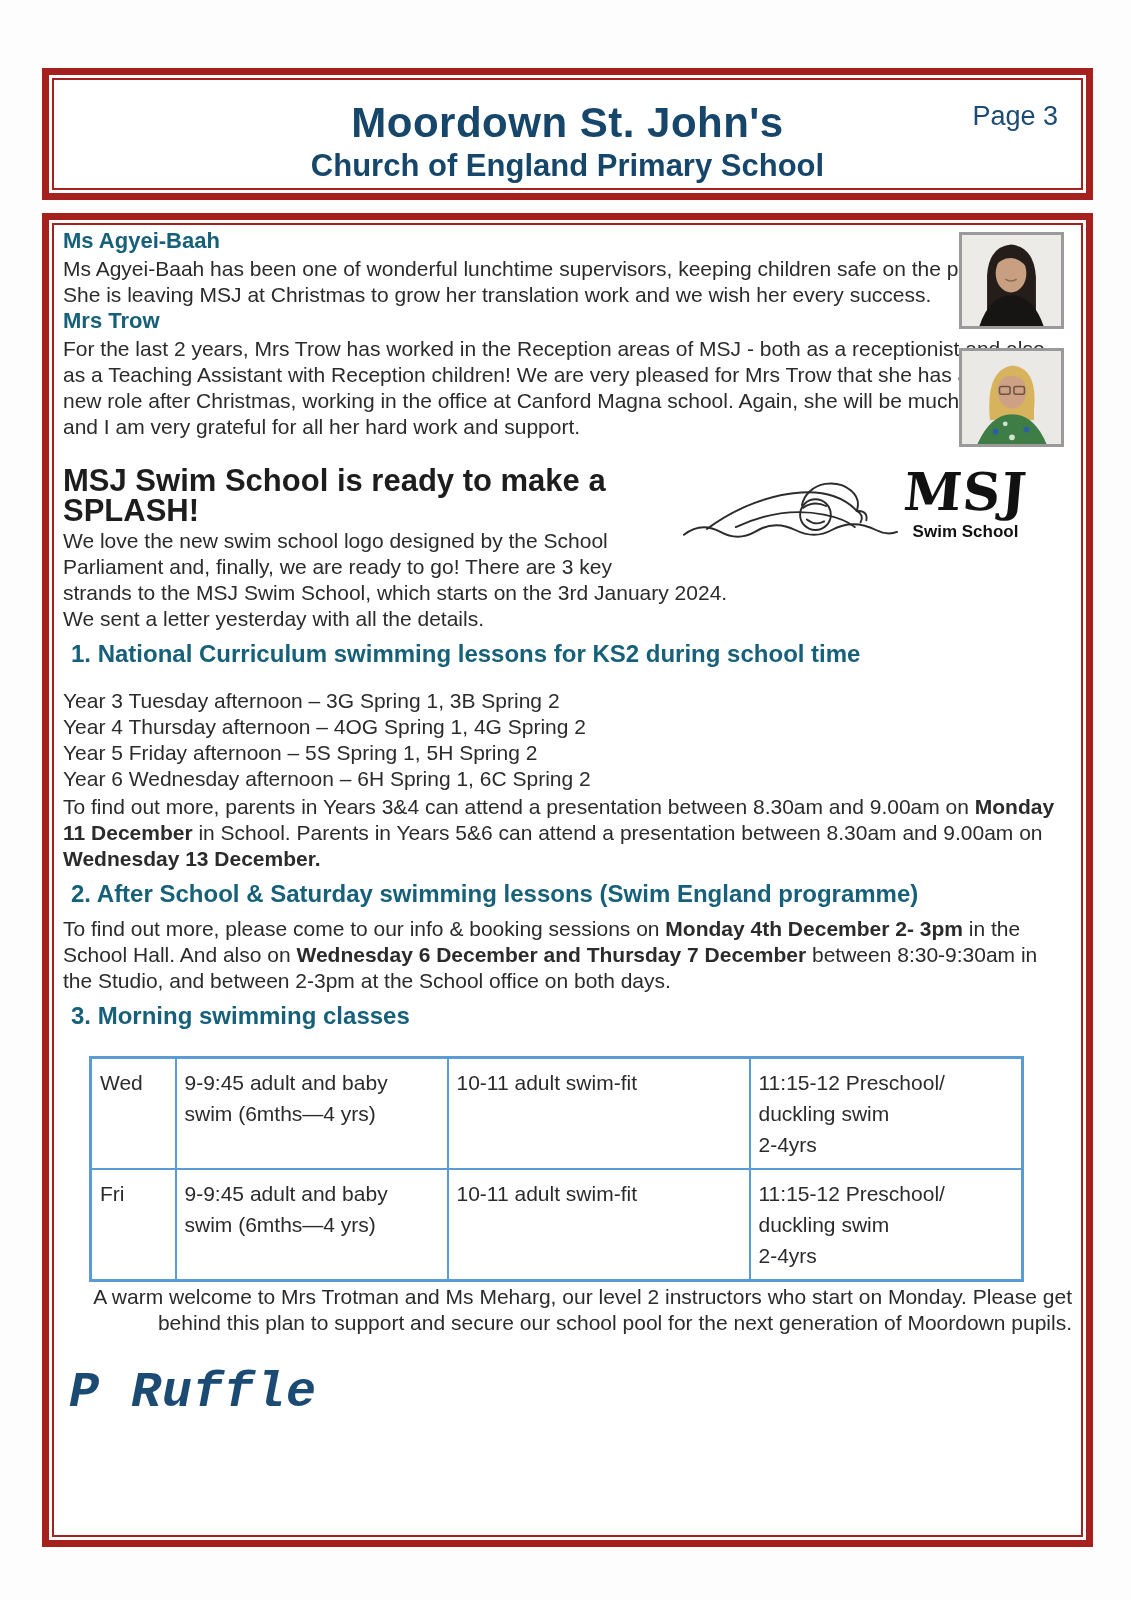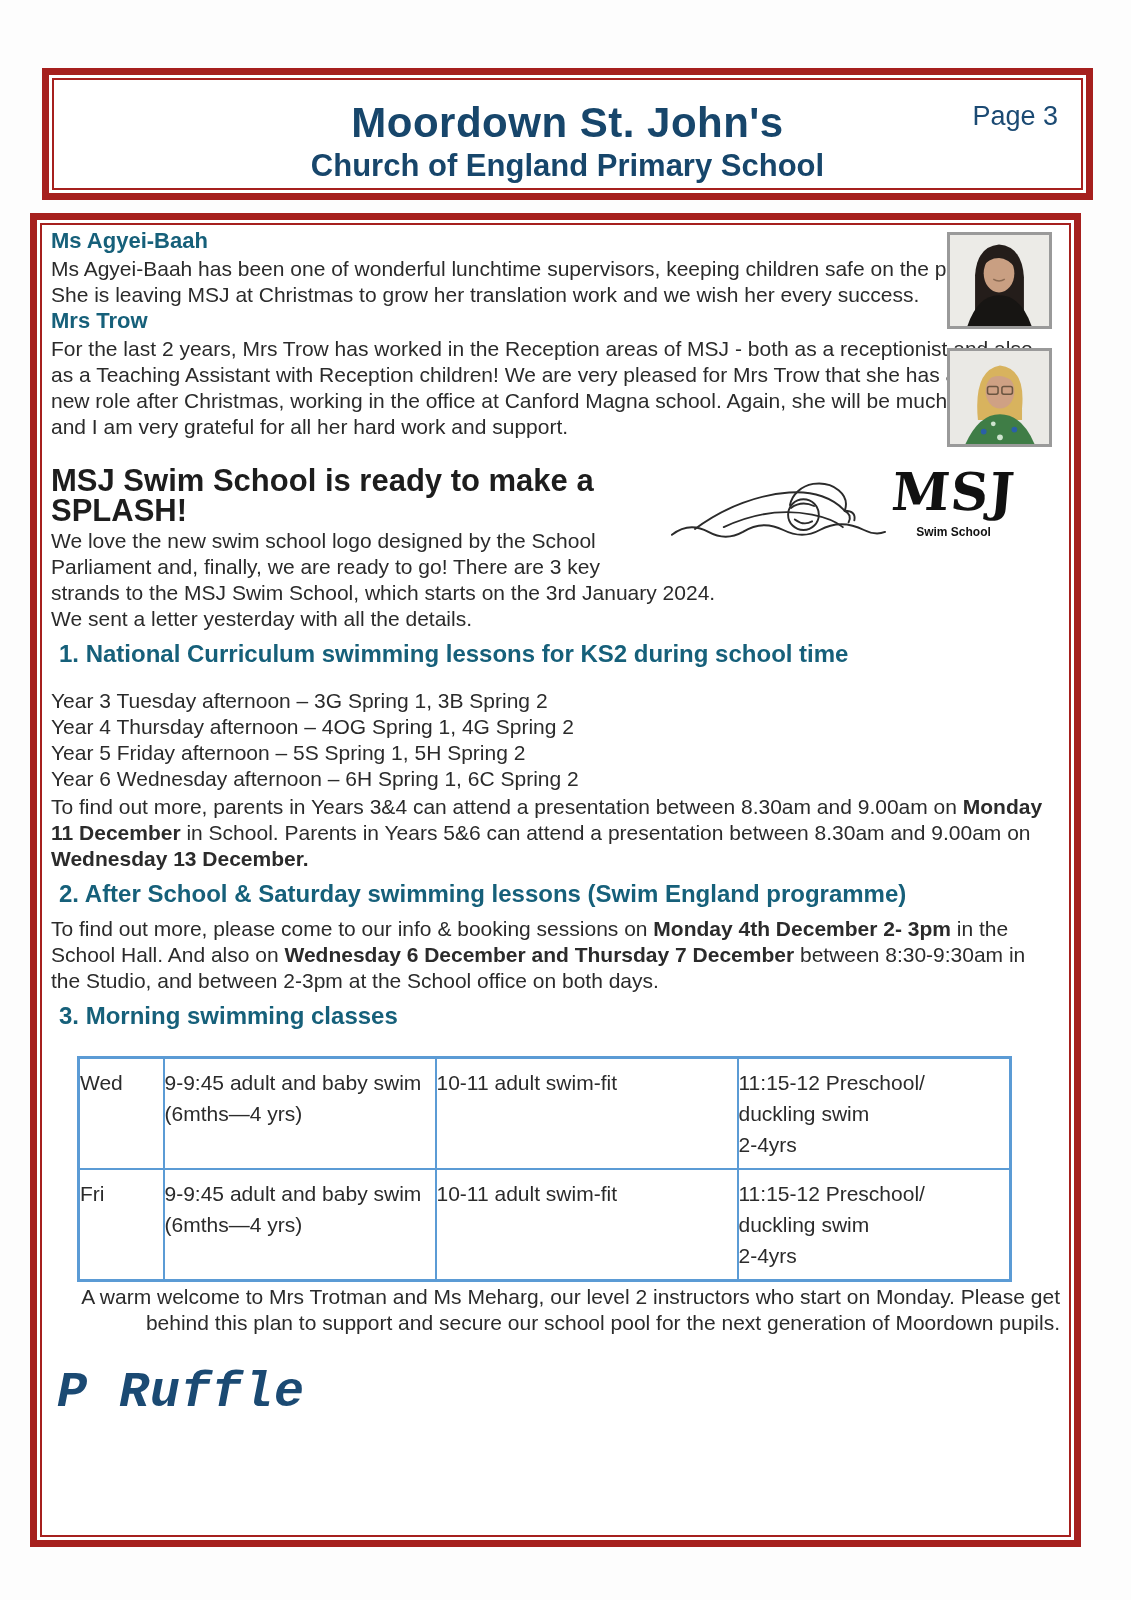--- a/index.html
+++ b/index.html
@@ -28,21 +28,21 @@
     margin: 24px 0 0 0; text-align: center;
     font-size: 42px; font-weight: bold; color: #17466B;
     letter-spacing: 0.5px;
   }
   .school-subtitle {
     margin-top: 1px; text-align: center;
     font-size: 31px; font-weight: bold; color: #17466B;
   }
   
   .content-box {
-    left: 30px; top: 213px; width: 1051px; height: 1334px;
+    left: 42px; top: 213px; width: 1051px; height: 1334px;
     padding: 8px 14px; font-size: 21px; line-height: 26px;
   }
   h3.teal-head { margin: 0; font-size: 22px; line-height: 26px; color: #16607A; font-weight: bold; }
   h3.section-head { margin: 8px; font-size: 24px; line-height: 28px; color: #16607A; font-weight: bold; }
   p.body { margin: 2px 0 0 0; }
   .avoid-photo { margin-right: 136px; }
   .mt { margin-top: 18px; }
   
   .photo {
     position: absolute; right: 22px; width: 105px;
@@ -59,38 +59,38 @@
     margin: -8px 44px 8px 14px;
     display: flex; align-items: center;
   }
   .swimmer-art { width: 225px; height: 96px; }
   .msj-mark { width: 125px; text-align: center; }
   .msj-letters {
     font-family: "DejaVu Serif", serif; font-weight: bold;
     font-size: 52px; line-height: 50px; color: #111;
     transform: skewX(-5deg); letter-spacing: 1px;
   }
-  .msj-sub { font-size: 12px; font-weight: bold; color: #111; margin-top: 2px; }
+  .msj-sub { font-size: 17px; font-weight: bold; color: #111; margin-top: 2px; }
   .splash-body { margin: 20px 0 0 0; }
   .bold-line { font-weight: normal; }
   
   .schedule { margin-top: 20px; }
   .schedule div { line-height: 26px; }
   .para-gap { margin-top: 26px; }
   .head-gap1 { margin-top: 30px; }
   .head-gap2 { margin-top: 34px; }
   .head-gap3 { margin-top: 38px; }
   
   table.swim-table {
     border-collapse: collapse; margin: 26px 0 0 26px;
     border: 3px solid #5B9BD5; table-layout: fixed; width: 905px;
   }
   table.swim-table td {
     border: 2px solid #5B9BD5; vertical-align: top;
-    padding: 8px 6px 8px 0; font-size: 21px; line-height: 31px;
+    padding: 8px 6px 8px 8px; font-size: 21px; line-height: 31px;
     height: 104px; white-space: pre-line;
   }
   td.col-day { width: 85px; }
   td.col-a { width: 272px; }
   td.col-b { width: 302px; }
   td.col-c { width: 273px; }
   
   .closing { margin-top: 22px; text-align: right; }
   .signature {
     margin: 44px 0 0 6px;

